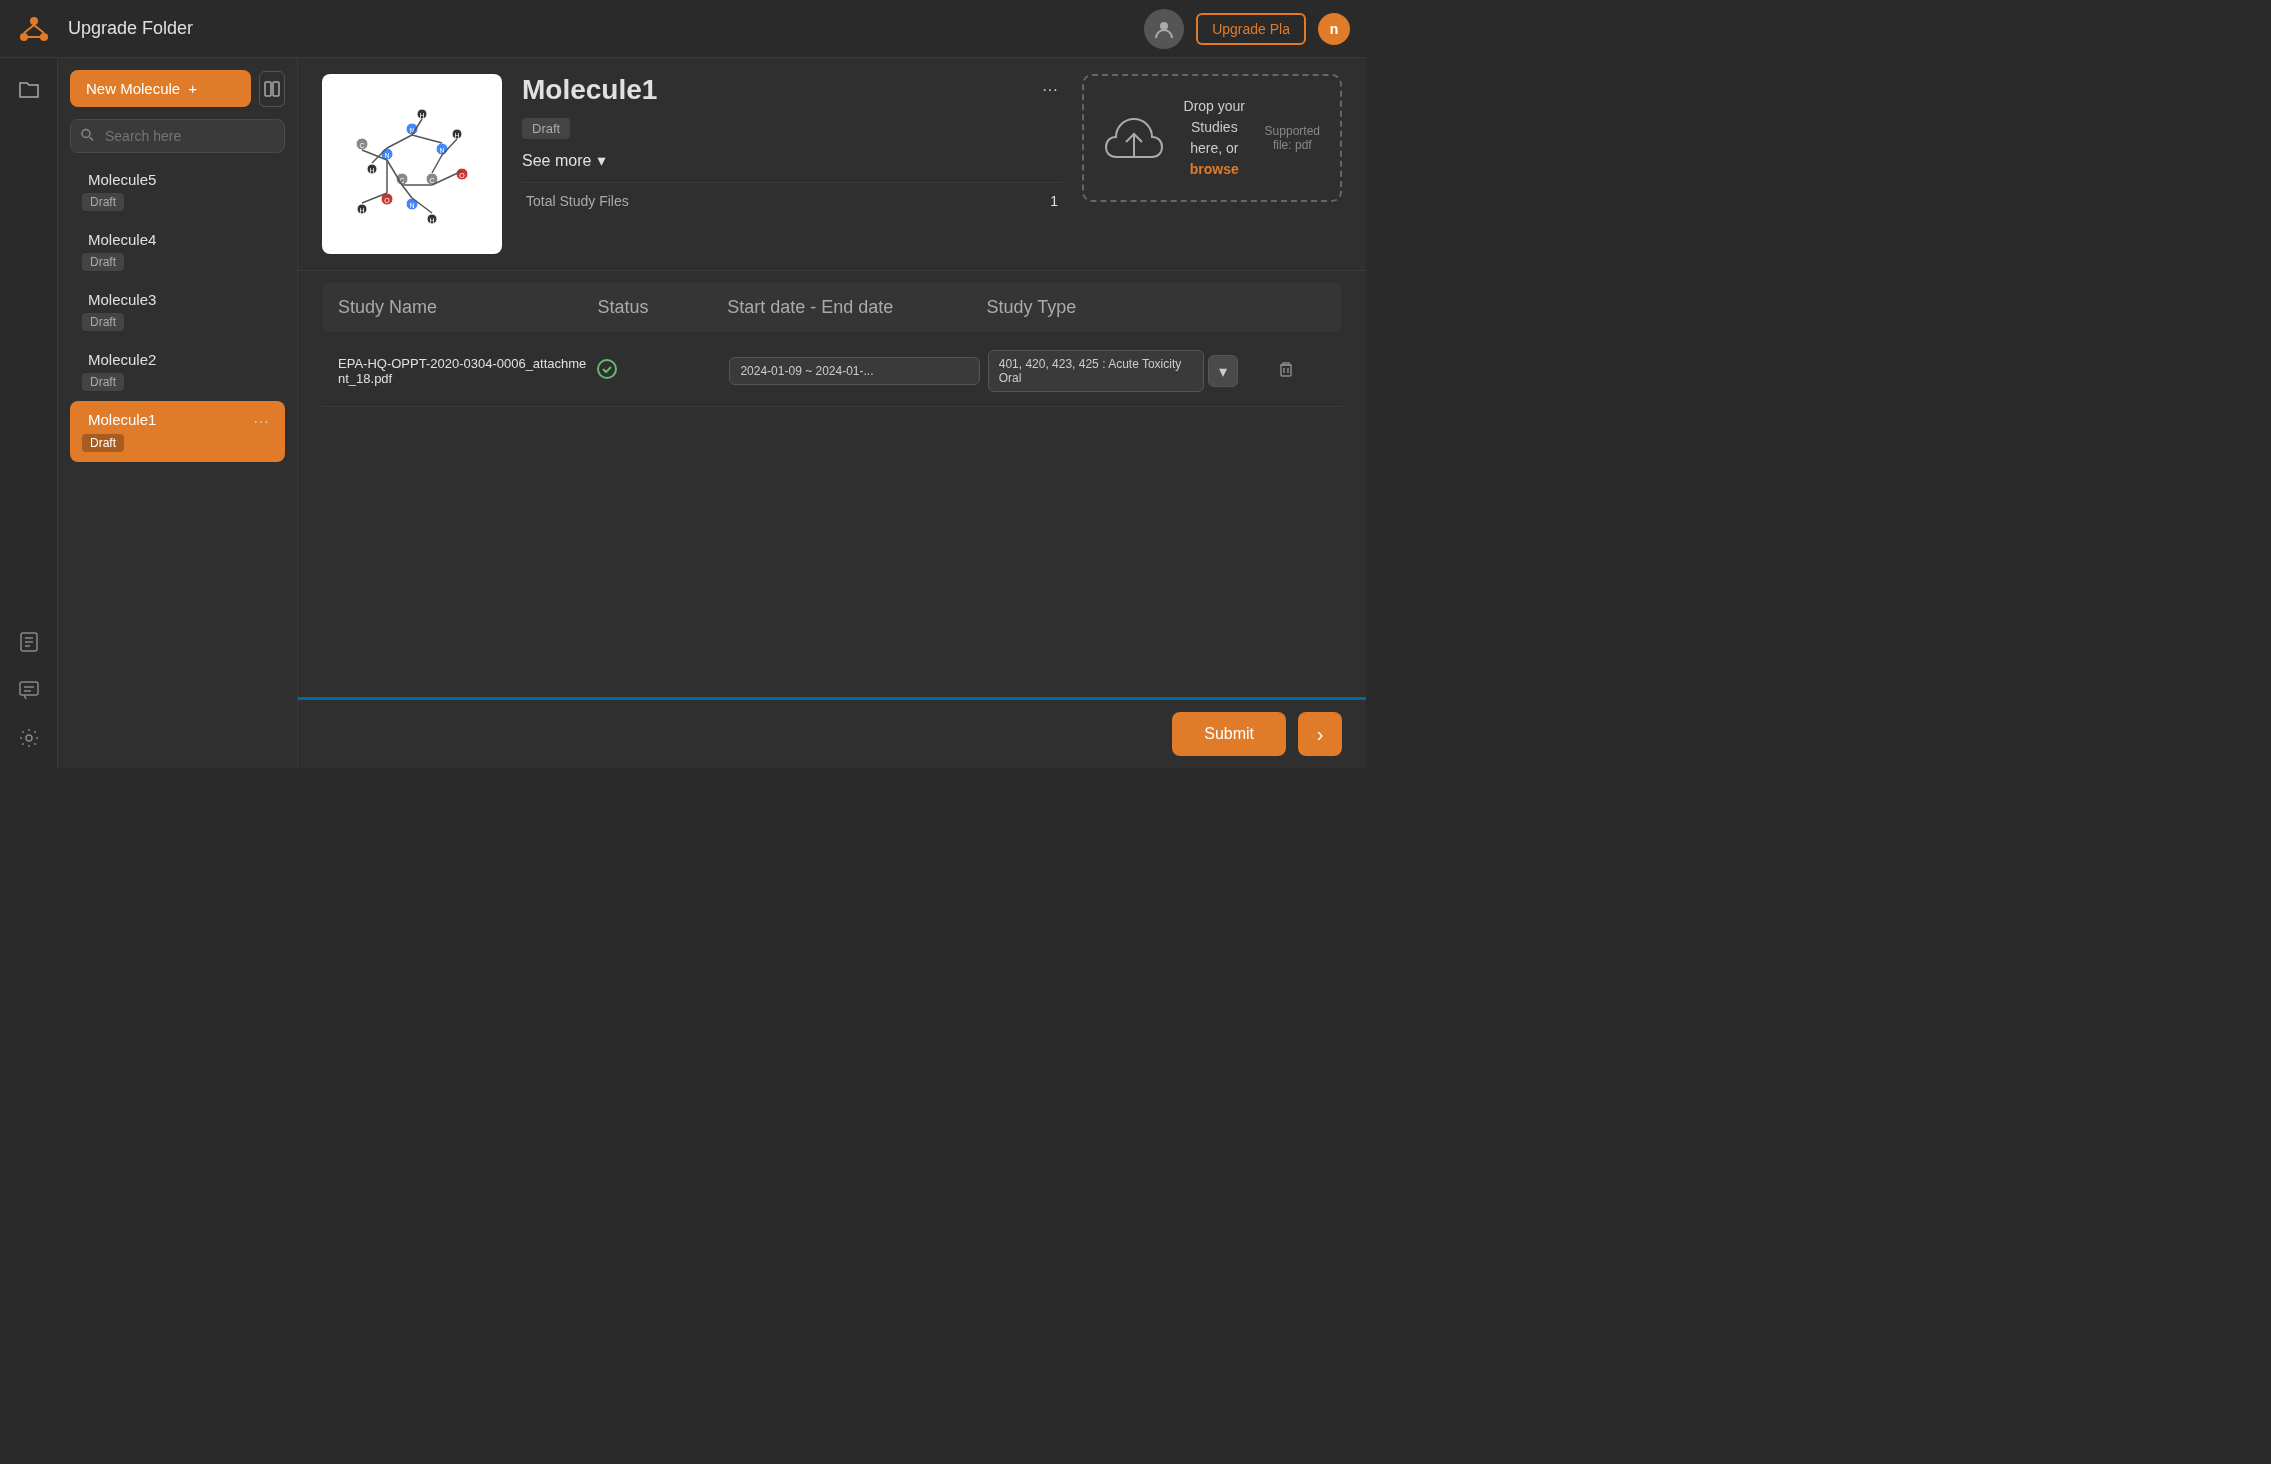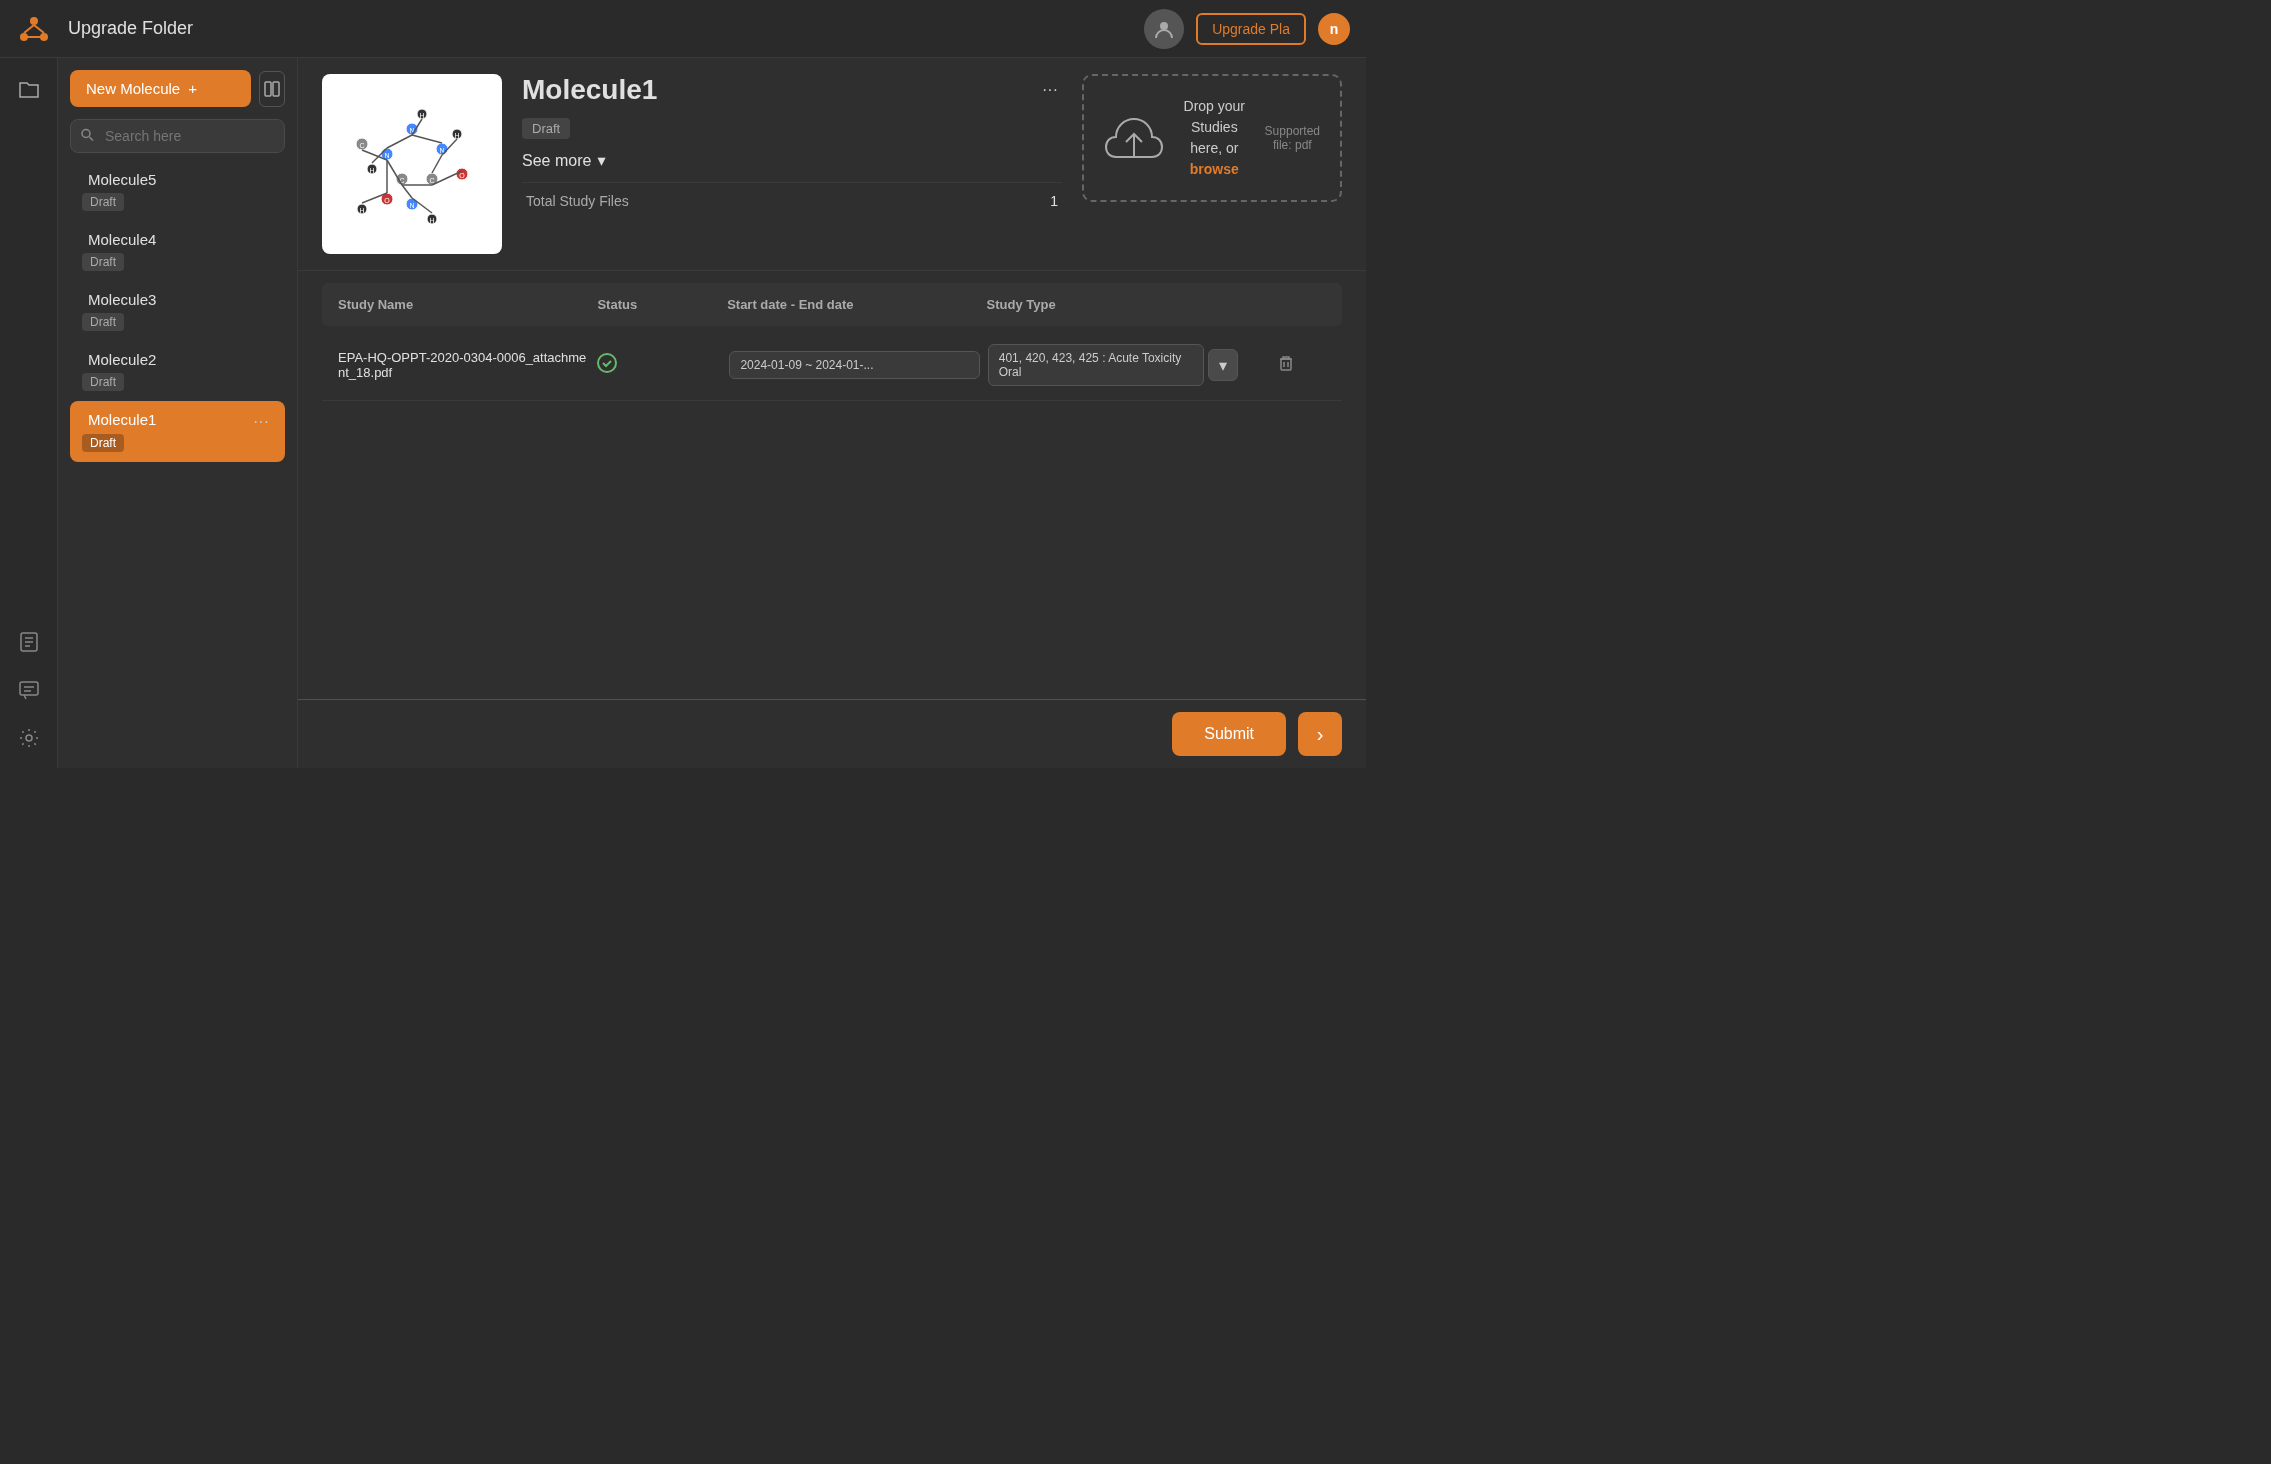--- a/index.html
+++ b/index.html
@@ -339,23 +339,23 @@
     .study-table-header {
       display: grid;
       grid-template-columns: 2fr 1fr 2fr 2fr 80px;
       padding: 14px 16px;
       background: #353535;
       border-radius: 6px;
       margin-top: 12px;
       margin-bottom: 4px;
     }
     .study-table-header span {
-      font-size: 13px;
+      font-size: 18px;
       color: #aaa;
-      font-weight: 700;
+      font-weight: 400;
     }
     .study-row {
       display: grid;
       grid-template-columns: 2fr 1fr 2fr 2fr 80px;
       padding: 14px 16px;
       align-items: center;
       border-bottom: 1px solid #3a3a3a;
       gap: 8px;
     }
     .study-filename {
@@ -407,21 +407,21 @@
       color: #888;
       cursor: pointer;
       font-size: 18px;
     }
 
     
     .bottom-bar {
       display: flex;
       justify-content: flex-end;
       padding: 12px 24px;
-      border-top: 1px solid #0369a1;
+      border-top: 3px solid #0369a1;
       gap: 12px;
     }
     .submit-btn {
       background: #e07b2a;
       color: white;
       border: none;
       border-radius: 8px;
       padding: 12px 32px;
       font-size: 16px;
       font-weight: 500;

